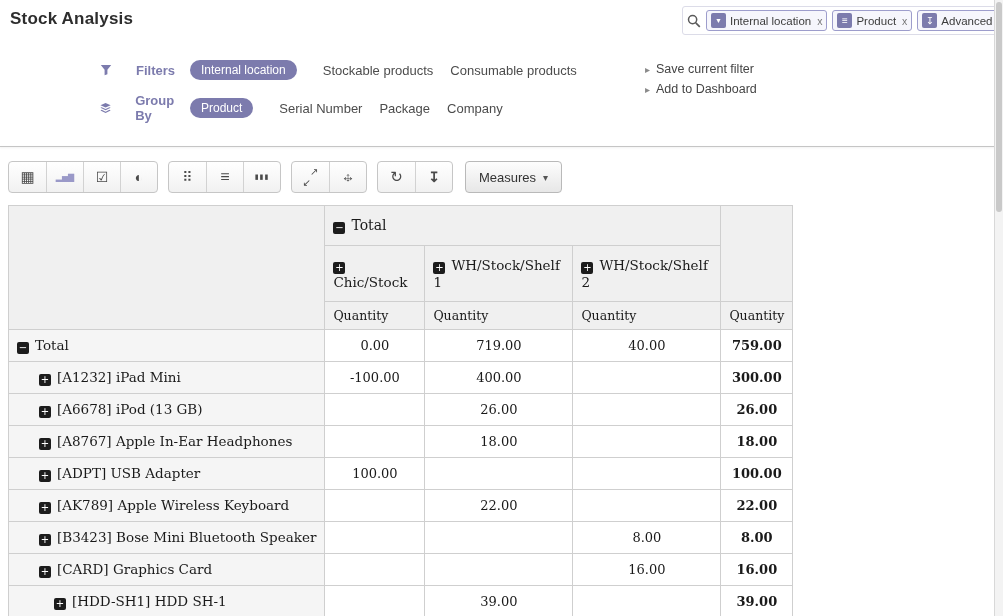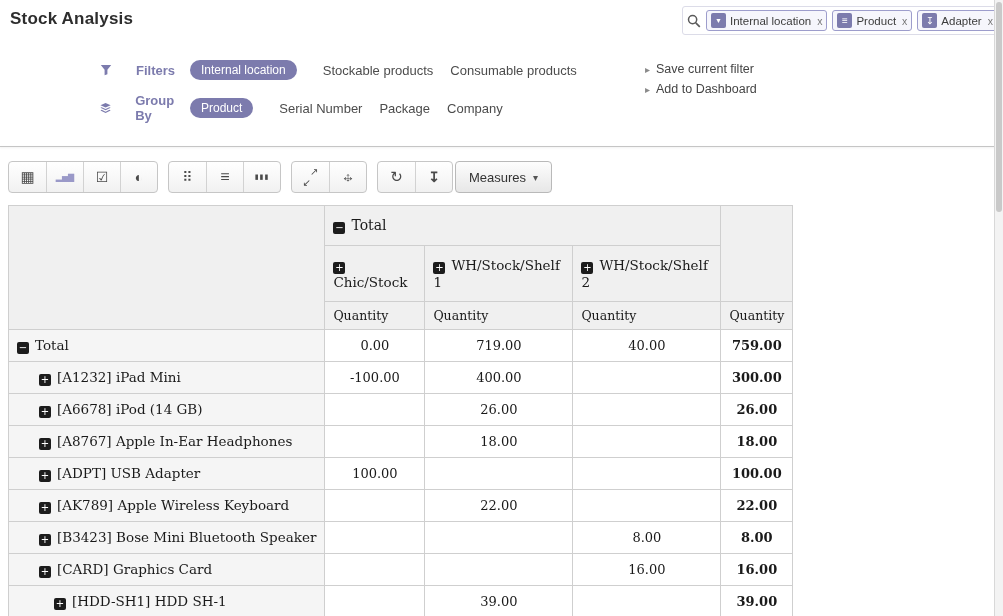--- a/index.html
+++ b/index.html
@@ -30,21 +30,21 @@
           padding:3px 11px; border-radius:12px; margin-right:26px; cursor:pointer; }
   .opts { display:inline-flex; }
   .opt { color:#4c4c4c; font-size:13px; margin-right:17px; cursor:pointer; }
   .filter-right { width:358px; padding-top:2px; }
   .action { font-size:12.5px; color:#444; margin-bottom:6px; cursor:pointer; }
   .tri { color:#8a8a8a; font-size:10px; margin-right:6px; }
 
   .divider { border-top:1px solid #c5c5c5; box-shadow:0 1px 2px rgba(0,0,0,.08); }
 
   
-  .toolbar { display:flex; align-items:center; gap:2px; padding:14px 8px 12px 8px; }
+  .toolbar { display:flex; align-items:center; gap:12px; padding:14px 8px 12px 8px; }
   .groups { display:inline-flex; gap:10px; }
   .btn-group { display:inline-flex; border:1px solid #c6c6c6; border-radius:4px;
                overflow:hidden; background:linear-gradient(#ffffff,#f1f1f1); }
   .tbtn { width:37px; height:30px; border:none; background:transparent; display:flex;
           align-items:center; justify-content:center; color:#4a4a4a; cursor:pointer;
           border-left:1px solid #d2d2d2; }
   .tbtn:first-child { border-left:none; }
   .measures-btn { height:32px; padding:0 13px; border:1px solid #b9b9b9; border-radius:4px;
                   background:linear-gradient(#fdfdfd,#e7e7e7); font-size:13px; color:#333;
                   display:flex; align-items:center; gap:7px; cursor:pointer;
@@ -114,21 +114,21 @@
             <span class="facet-label">Internal location</span>
             <span class="facet-remove">x</span>
           </span>
           <span class="facet">
             <span class="facet-icon icon-group-facet-icon"></span>
             <span class="facet-label">Product</span>
             <span class="facet-remove">x</span>
           </span>
           <span class="facet">
             <span class="facet-icon icon-location-facet-icon"></span>
-            <span class="facet-label">Adapter</span>
+            <span class="facet-label">Advanced</span>
             <span class="facet-remove">x</span>
           </span>
         </span>
     </div>
   </div>
 
   <div class="filter-area">
     <div class="filter-left">
       <div class="frow">
         <span class="flabel">
@@ -256,21 +256,21 @@
             <td class="num totalcol">759.00</td>
           </tr>
           <tr class="prow">
             <td class="rowhdr" style="padding-left: 30px;"><span class="sq">+</span><span>[A1232] iPad Mini</span></td>
             <td class="num">-100.00</td>
             <td class="num">400.00</td>
             <td class="num"></td>
             <td class="num totalcol">300.00</td>
           </tr>
           <tr class="prow">
-            <td class="rowhdr" style="padding-left: 30px;"><span class="sq">+</span><span>[A6678] iPod (14 GB)</span></td>
+            <td class="rowhdr" style="padding-left: 30px;"><span class="sq">+</span><span>[A6678] iPod (13 GB)</span></td>
             <td class="num"></td>
             <td class="num">26.00</td>
             <td class="num"></td>
             <td class="num totalcol">26.00</td>
           </tr>
           <tr class="prow">
             <td class="rowhdr" style="padding-left: 30px;"><span class="sq">+</span><span>[A8767] Apple In-Ear Headphones</span></td>
             <td class="num"></td>
             <td class="num">18.00</td>
             <td class="num"></td>

